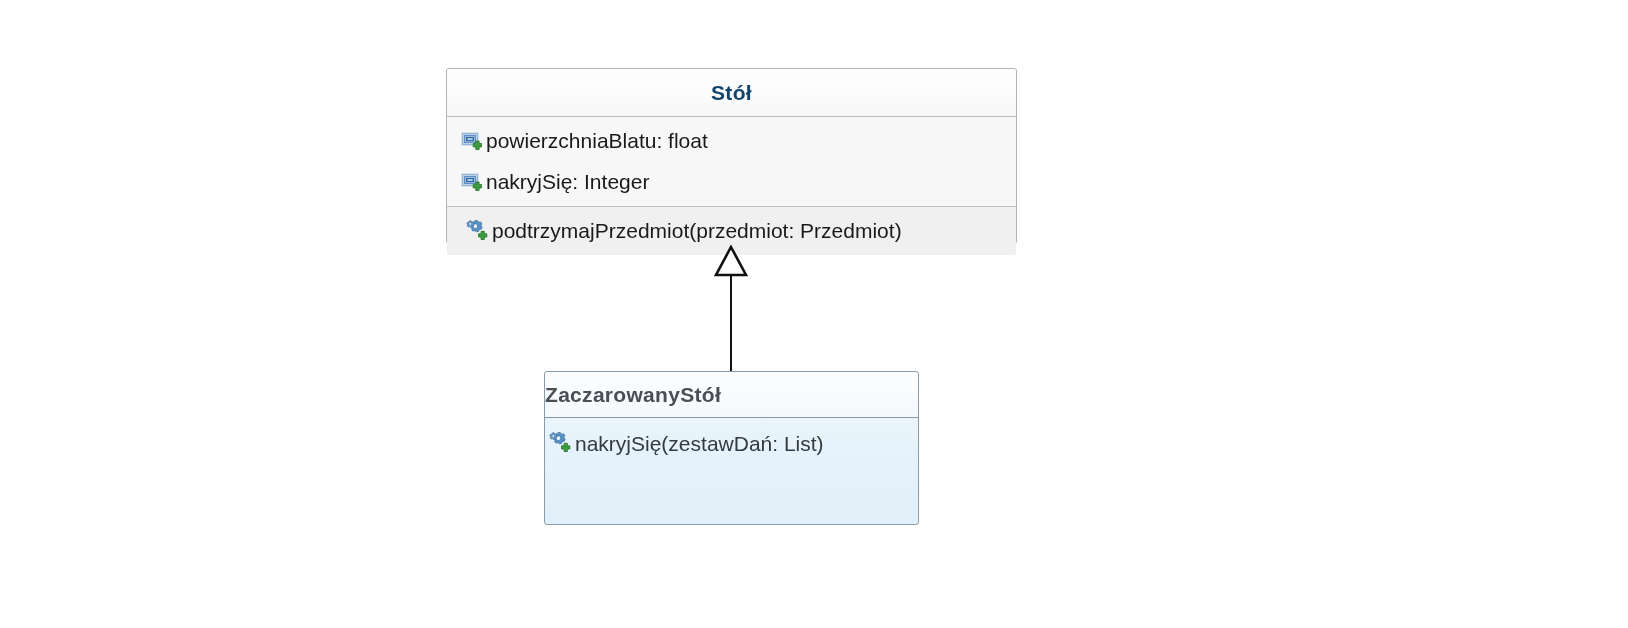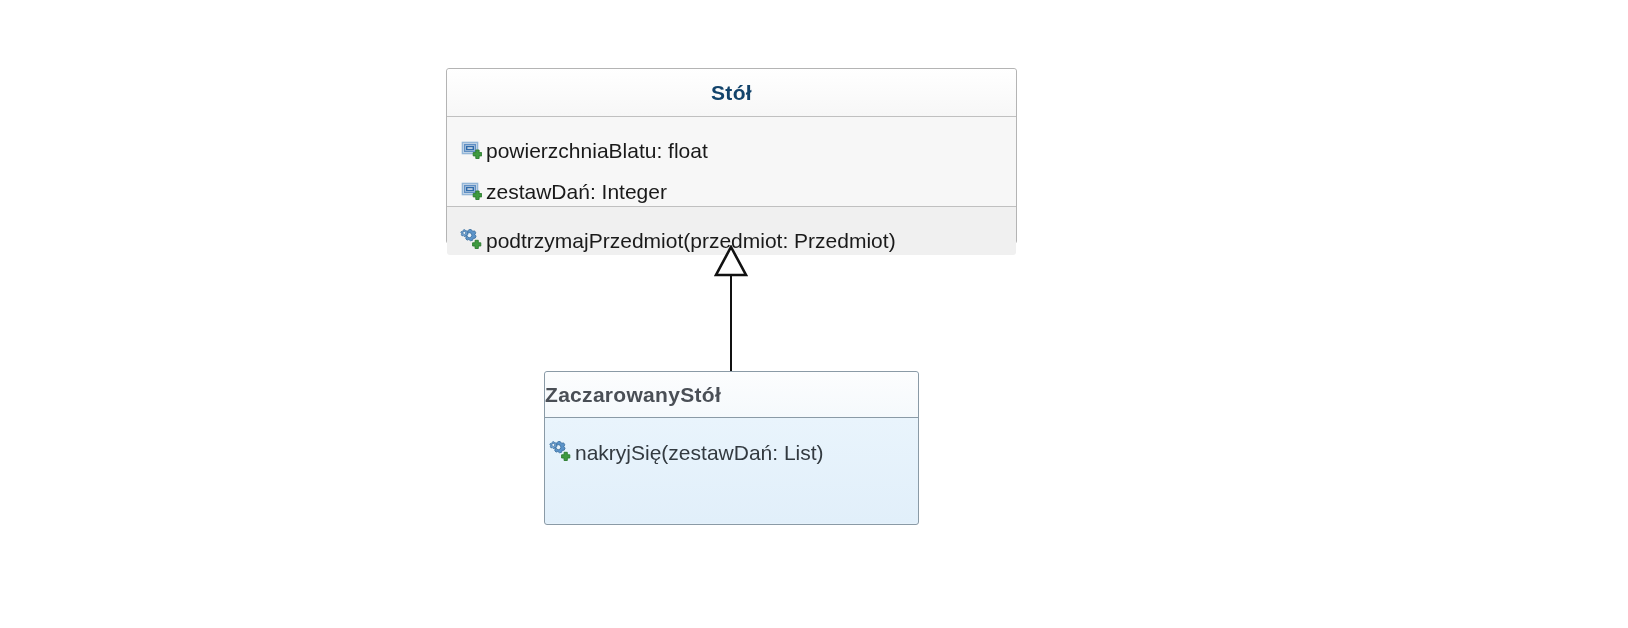--- a/index.html
+++ b/index.html
@@ -54,21 +54,21 @@
   }
   .class-parent .attrs {
     box-sizing: border-box;
     background: #f7f7f7;
     border-bottom: 1px solid #c0c0c0;
     padding: 3px 0 4px 0;
   }
   .class-parent .ops {
     box-sizing: border-box;
     background: #f0f0f0;
-    padding: 3px 0 4px 0;
+    padding: 3px 0 4px 6px;
     border-radius: 0 0 3px 3px;
   }
 
   
   .class-child {
     left: 544px;
     top: 371px;
     width: 375px;
     height: 154px;
     border: 1px solid #8a9aa6;
@@ -94,21 +94,21 @@
     box-sizing: border-box;
     background: linear-gradient(#e9f4fc, #e1effa);
     padding: 5px 0 4px 0;
     border-radius: 0 0 3px 3px;
     height: 105px;
   }
 
   
   .member {
     display: flex;
-    align-items: flex-end;
+    align-items: center;
     height: 41px;
     padding-left: 13px;
     white-space: nowrap;
   }
   .class-child .member { height: 40px; padding-left: 4px; }
   .member-label {
     font-size: 21px;
     color: #1a1a1a;
     line-height: 1;
   }
@@ -168,21 +168,21 @@
 
       <div class="member">
         <span class="member-icon">
           <svg width="22" height="22" viewBox="0 0 22 22">
             <rect x="2.5" y="3.5" width="15" height="11" fill="none" stroke="#93b6d8" stroke-width="1.6"></rect>
             <rect x="4.6" y="5.6" width="10.8" height="6.8" fill="none" stroke="#5f8fc4" stroke-width="1.6"></rect>
             <rect x="6.6" y="7.6" width="6.8" height="2.9" fill="none" stroke="#2f6bab" stroke-width="1.6"></rect>
             <path d="M13.2 13.6h2.6v-2.6h3.3v2.6h2.6v3.3h-2.6v2.6h-3.3v-2.6h-2.6z" fill="#3f9b40" stroke="#2a7a2c" stroke-width="0.9" stroke-linejoin="round"></path>
           </svg>
         </span>
-        <span class="member-label">zestawDań: Integer</span>
+        <span class="member-label">nakryjSię: Integer</span>
       </div>
 
     </div>
 
     <div class="ops">
       <div class="member">
         <span class="member-icon">
           <svg width="22" height="22" viewBox="0 0 22 22">
             <g transform="translate(9.4 8.6)">
               <path d="M0,-8 L1.9,-7.5 L3.1,-6.0 L5.0,-6.4 L6.1,-4.6 L5.2,-2.9 L6.4,-1.4 L5.5,0.5 L3.6,0.8 L3.0,2.6 L1.0,3.0 L-0.5,1.8 L-2.3,2.4 L-3.5,0.9 L-3.0,-1.0 L-4.4,-2.2 L-3.8,-4.1 L-1.9,-4.5 L-1.4,-6.4 Z" fill="#5b93c9" stroke="#3a6f9f" stroke-width="0.8" stroke-linejoin="round" transform="scale(1.05)"></path>

